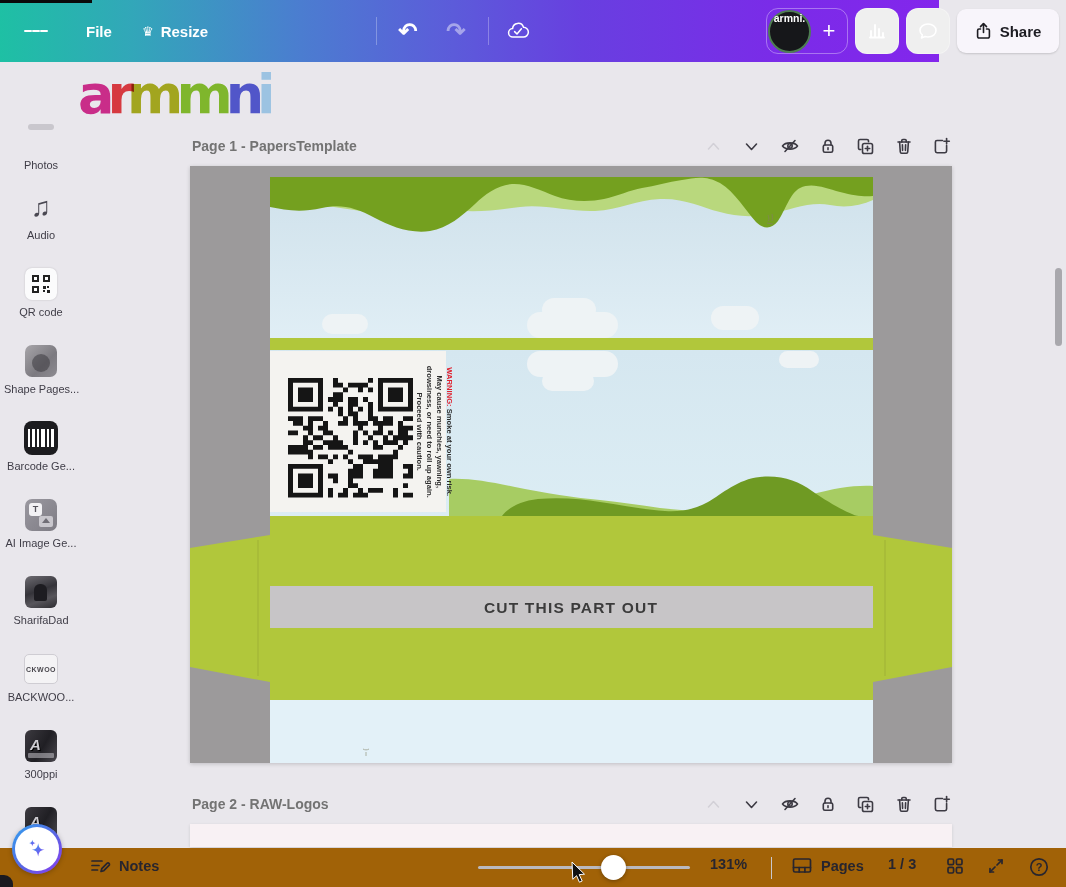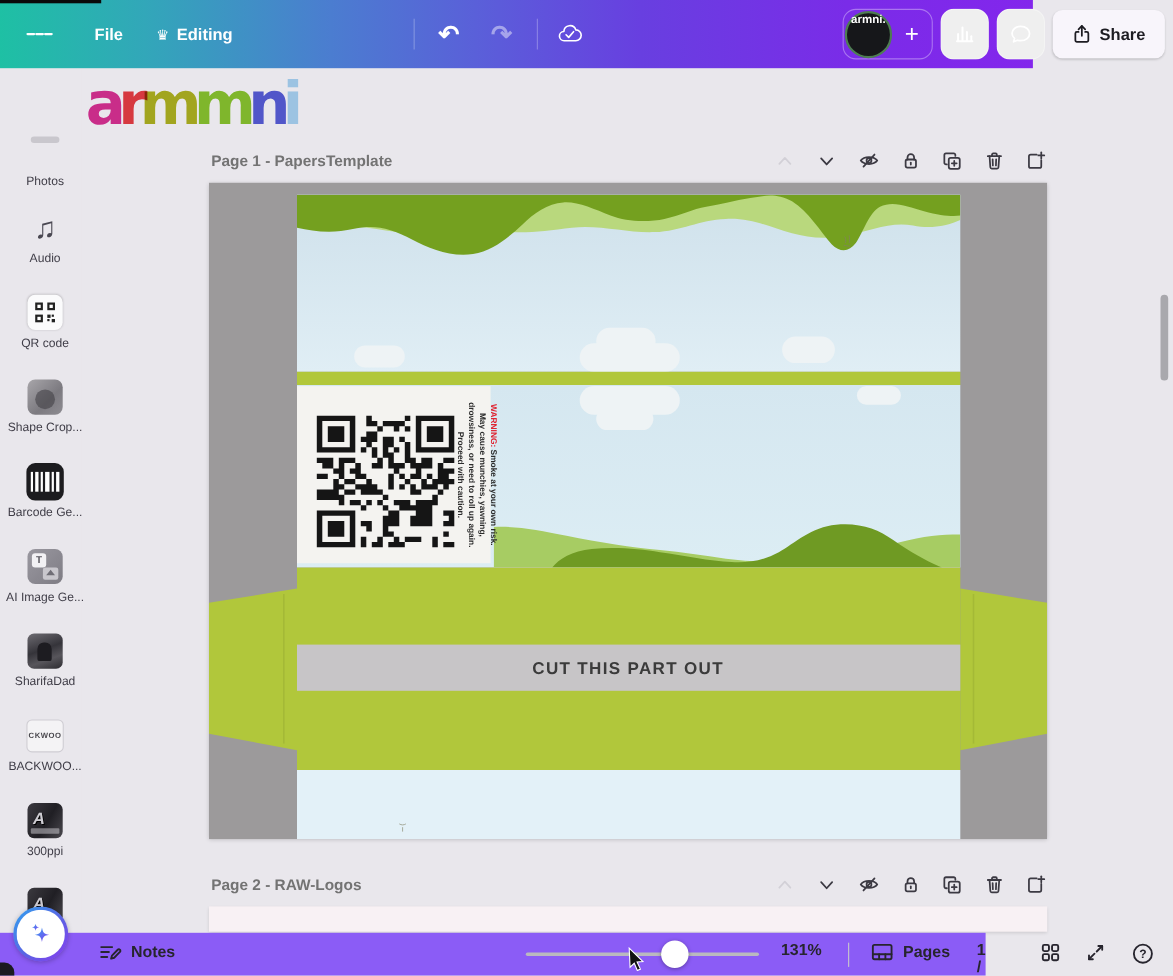--- a/index.html
+++ b/index.html
@@ -68,21 +68,21 @@
   .canvas-wrap{position:absolute;left:190px;top:166px;width:762px;height:597px;z-index:2;box-shadow:0 1px 4px rgba(0,0,0,.18)}
   .canvas-wrap>svg{position:absolute;left:0;top:0}
   .warning-text{position:absolute;left:169px;top:246px;width:150px;transform:rotate(90deg);
     font-size:7.6px;line-height:1.3;color:#2c2c2c;text-align:center;font-weight:600}
   .warning-text .red{color:#e02330;font-weight:800}
   .warning-text .b{font-weight:800}
 
   .page2-strip{position:absolute;left:190px;top:824px;width:762px;height:23px;background:#f8f1f4;z-index:2;box-shadow:0 1px 3px rgba(0,0,0,.12)}
 
   
-  .bottombar{position:absolute;left:0;bottom:0;width:896px;height:39px;background:#8b5cf6;z-index:5}
+  .bottombar{position:absolute;left:0;bottom:0;width:1066px;height:39px;background:#a16207;z-index:5}
   .bb{position:absolute;display:flex;align-items:center;gap:8px;color:#27252e;font-size:14.5px;font-weight:700;cursor:pointer;background:none;border:none;font-family:inherit}
   .bb svg{stroke:#27252e;fill:none;stroke-width:1.7;stroke-linecap:round;stroke-linejoin:round}
   .slider-track{position:absolute;left:478px;top:18px;width:212px;height:2.5px;background:#bab9bf;border-radius:2px;cursor:pointer}
   .slider-thumb{position:absolute;left:601px;top:7px;width:25px;height:25px;border-radius:50%;background:#fff;box-shadow:0 1px 4px rgba(0,0,0,.35);cursor:pointer}
   .bb-divider{position:absolute;left:771px;top:9px;width:1px;height:22px;background:#c8c7cd}
 
   
   .v-scrollbar{position:absolute;left:1055px;top:268px;width:7px;height:78px;border-radius:4px;background:#a9a8ad;z-index:4;cursor:grab}
   .ai-fab{position:absolute;left:12px;top:824px;width:50px;height:50px;border-radius:50%;z-index:7;cursor:pointer;
     border:3px solid transparent;background:linear-gradient(#fff,#fff) padding-box,linear-gradient(135deg,#2fa3ef,#5b62e3 55%,#8a3bf0) border-box;
@@ -99,21 +99,21 @@
   <button class="tb burger" style="left:24px;width:24px" aria-label="menu">
     <span style="position:relative"></span>
       <span></span>
       <span></span>
   </button>
   <button class="tb" style="left:78px;padding:0 8px">
     <span class="tb-label">File</span>
   </button>
   <button class="tb" style="left:134px;padding:0 8px">
     <span class="crown">♛</span>
-    <span class="tb-label">Editing</span>
+    <span class="tb-label">Resize</span>
   </button>
   <div class="tb-divider" style="left:376px"></div>
   <button class="tb" style="left:392px;width:32px">
     <span class="undo-glyph">↶</span>
   </button>
   <button class="tb dim" style="left:440px;width:32px">
     <span class="undo-glyph">↷</span>
   </button>
   <div class="tb-divider" style="left:488px"></div>
   <button class="tb" style="left:502px;width:32px">
@@ -194,21 +194,21 @@
             <rect x="12" y="16" width="2" height="2"></rect>
           </svg>
         </div>
       </div>
       <div class="side-label">QR code</div>
     </div>
     <div class="side-item" style="top: 282px;">
       <div class="icon-box">
         <div class="ic-photo"></div>
       </div>
-      <div class="side-label">Shape Crop...</div>
+      <div class="side-label">Shape Pages...</div>
     </div>
     <div class="side-item" style="top: 359px;">
       <div class="icon-box">
         <div class="ic-barcode">
           <i></i>
           <i></i>
           <i></i>
           <i></i>
           <i></i>
           <i></i>

